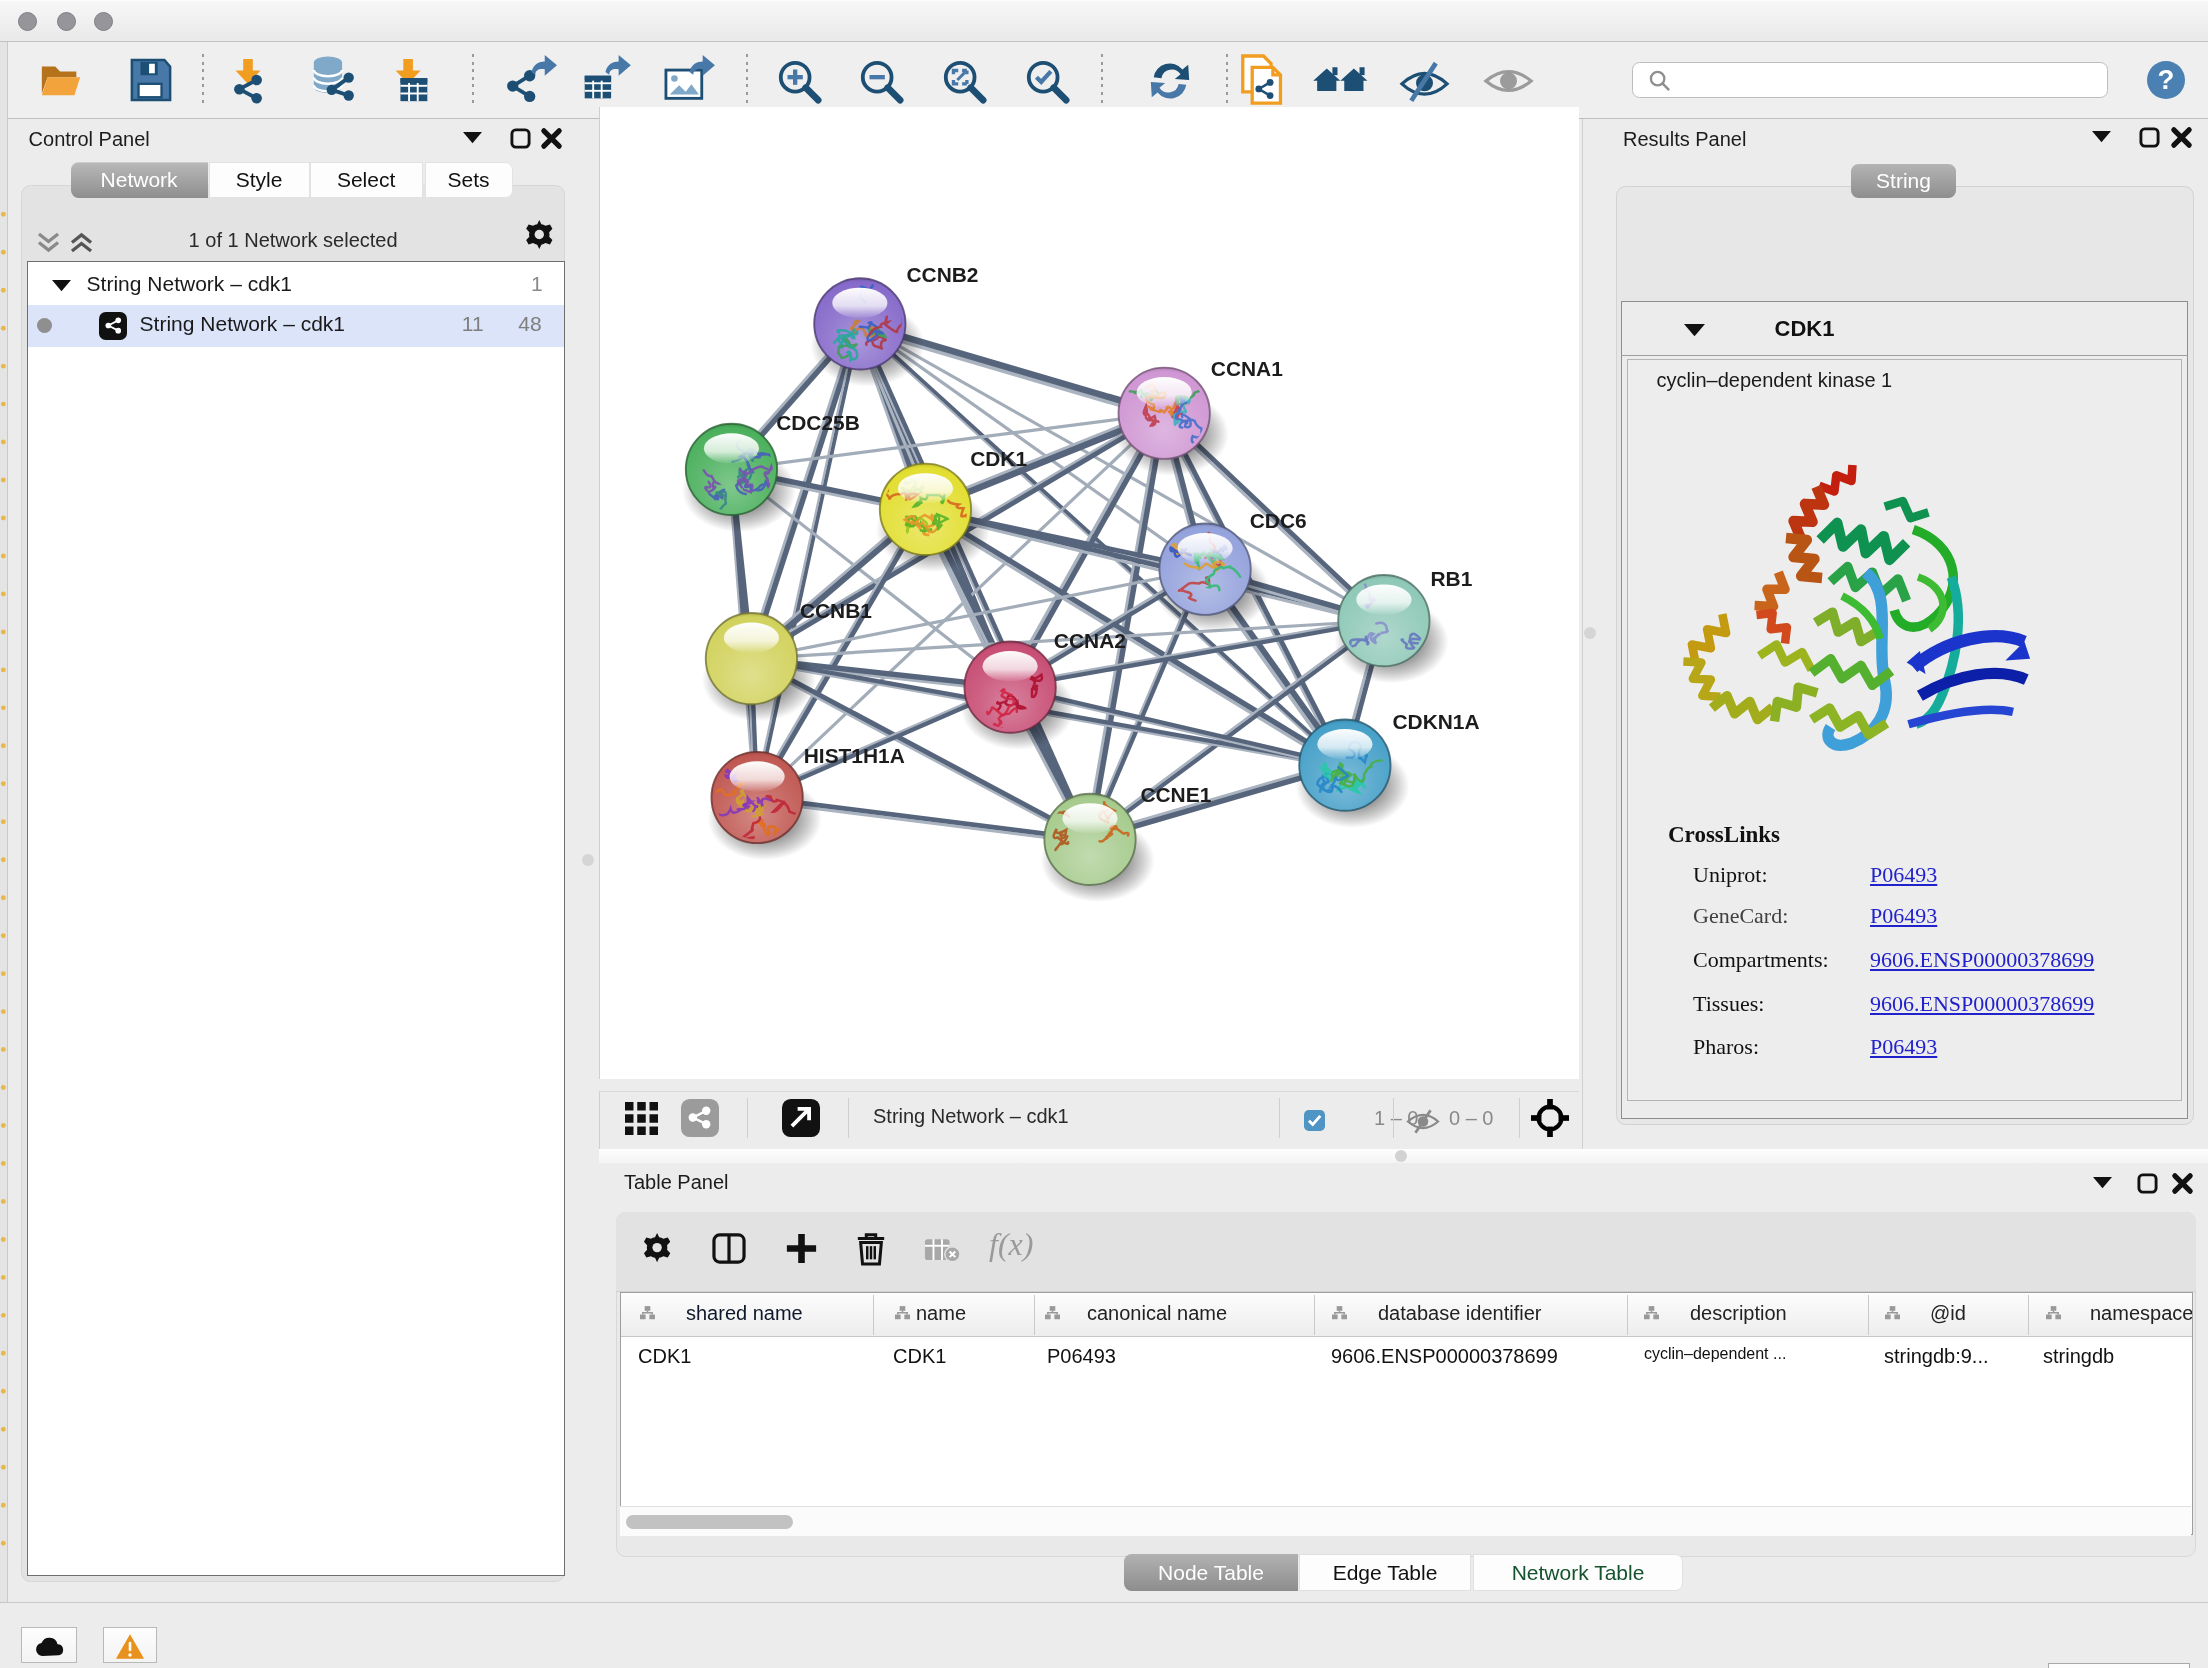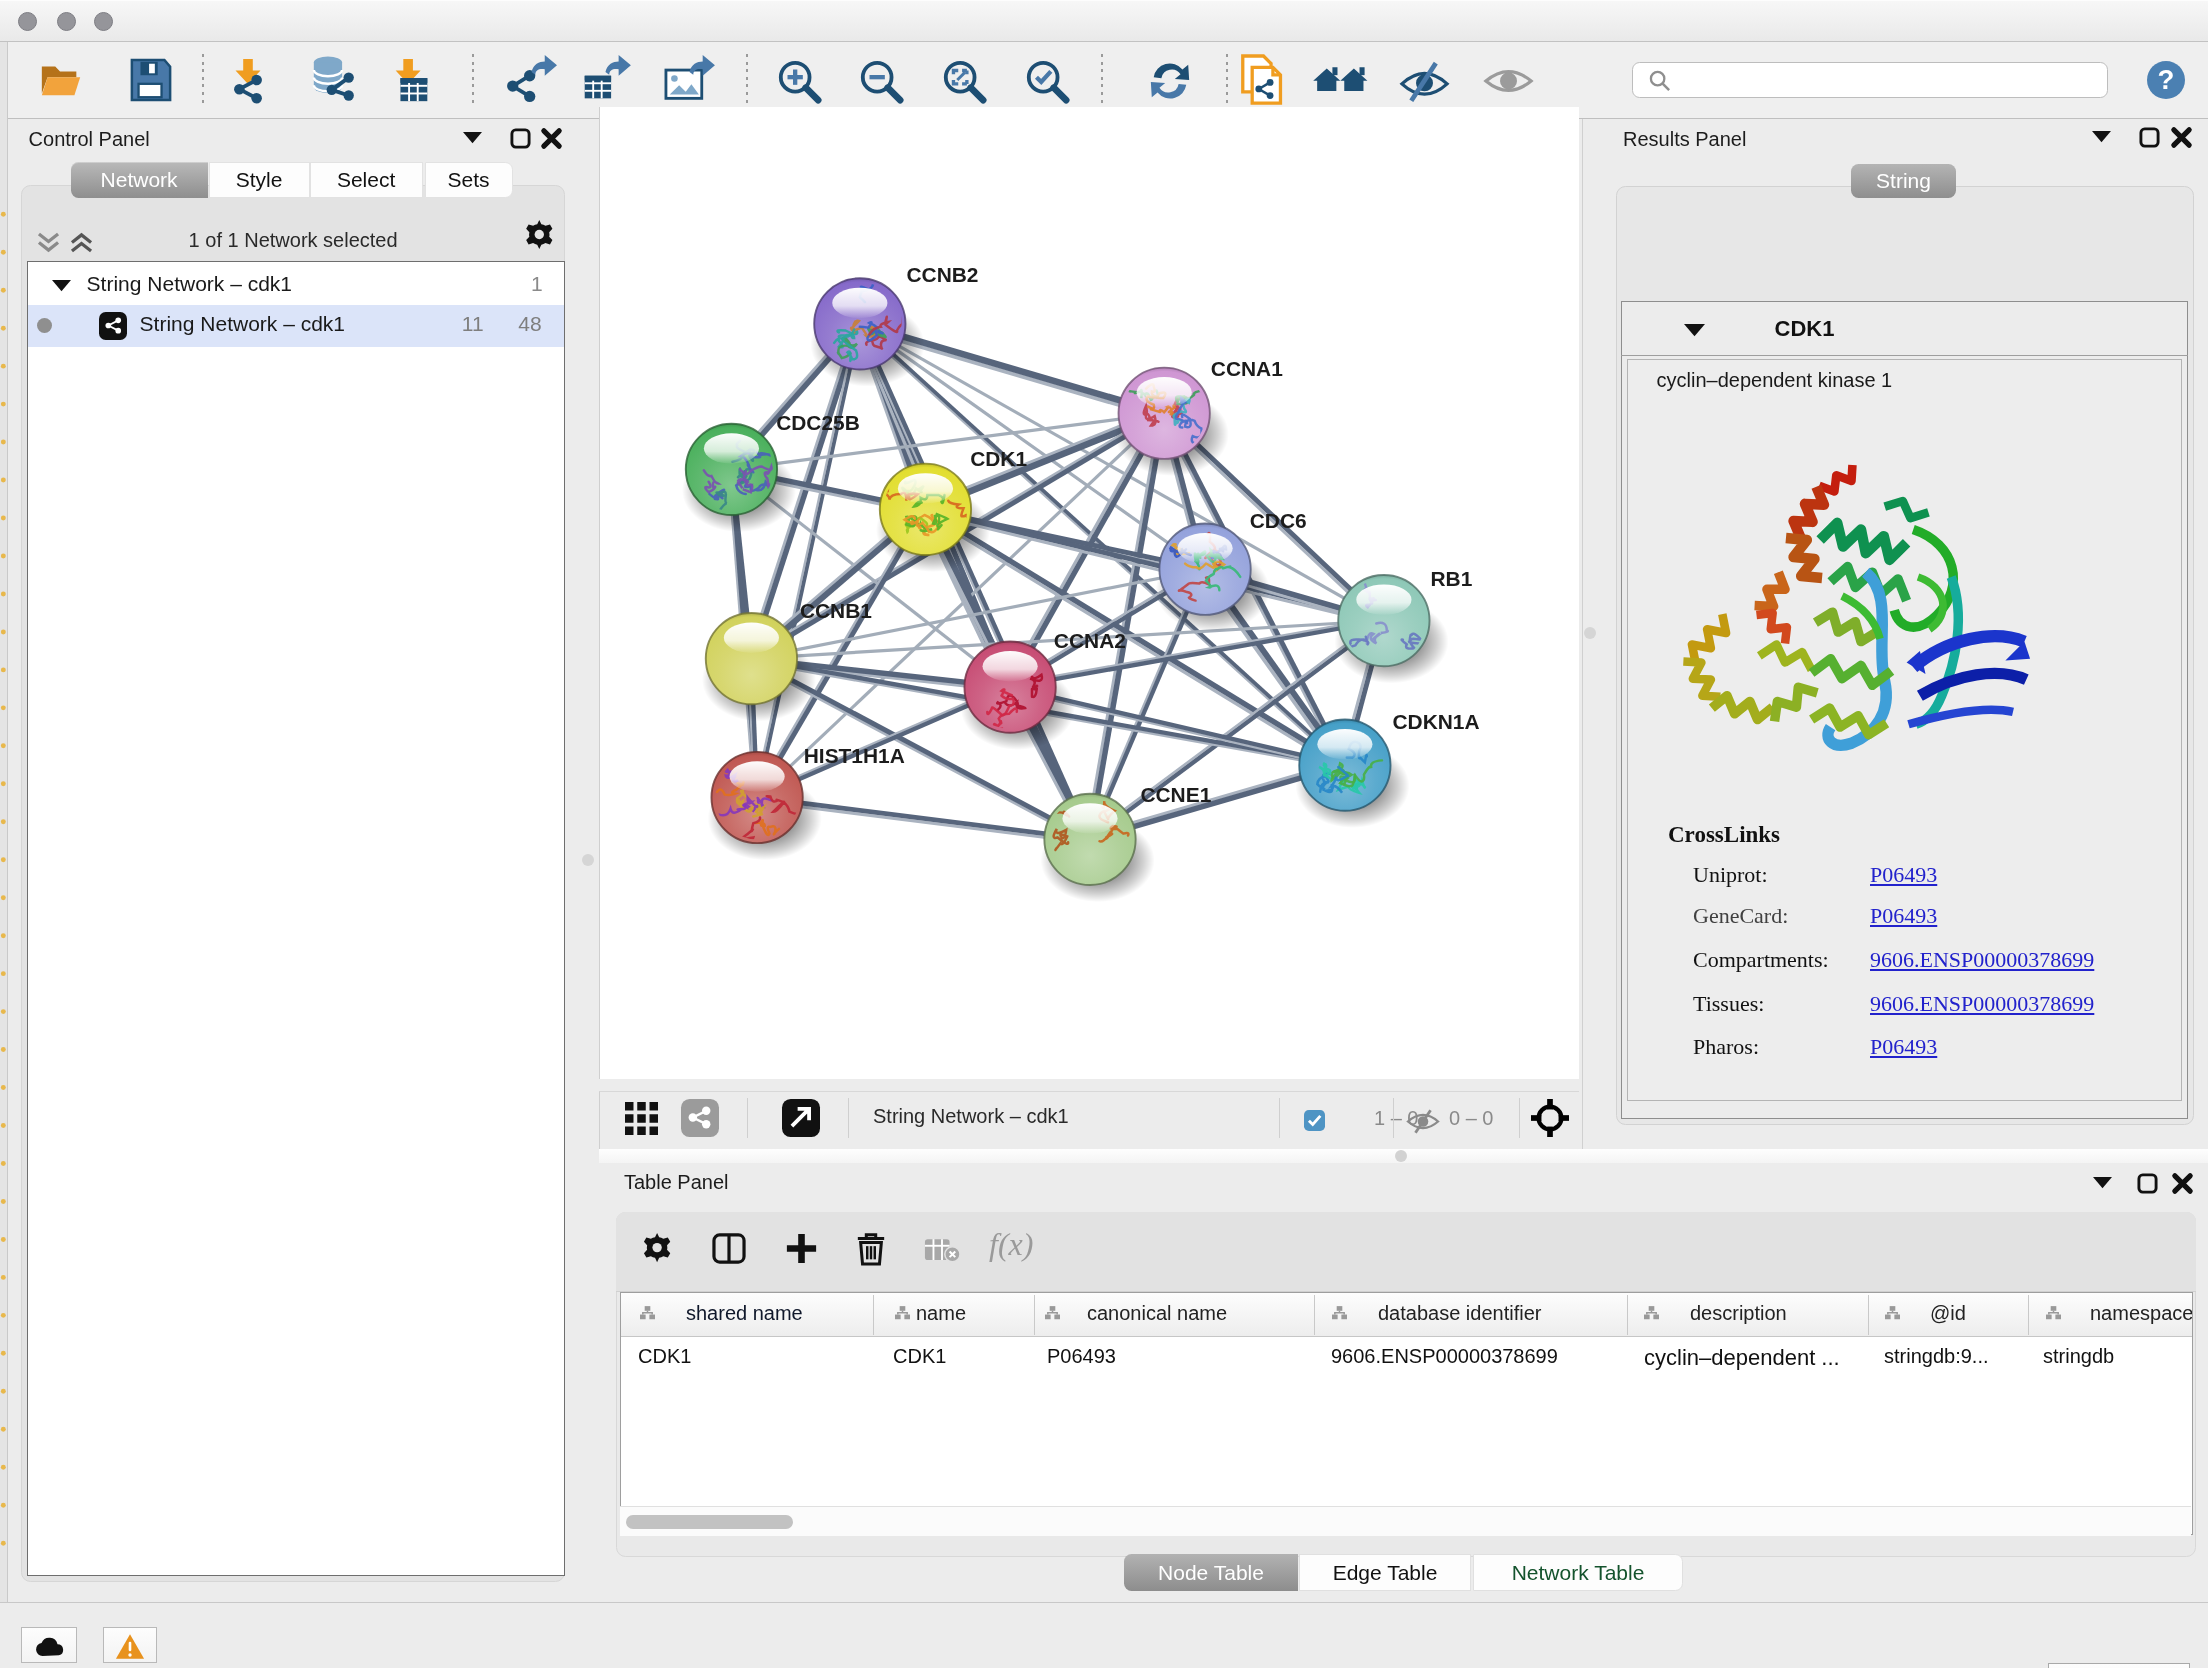--- a/index.html
+++ b/index.html
@@ -881,21 +881,21 @@
           <rect x="0" y="9" width="6" height="5"></rect>
           <rect x="10" y="9" width="6" height="5"></rect>
         </g>
         <path d="M8 5 v2 M3 9 v-2 h10 v2" stroke="#999" stroke-width="1.6" fill="none"></path>
       </svg>
 <div class="abs" style="left:1469px;top:8.6px;font-size:20px;color:#222;">namespace</div>
 <div class="abs" style="left:17px;top:52px;font-size:20px;color:#111;">CDK1</div>
 <div class="abs" style="left:272px;top:52px;font-size:20px;color:#111;">CDK1</div>
 <div class="abs" style="left:426px;top:52px;font-size:20px;color:#111;">P06493</div>
 <div class="abs" style="left:710px;top:52px;font-size:20px;color:#111;">9606.ENSP00000378699</div>
-<div class="abs" style="left:1023px;top:52px;font-size:22px;color:#111;text-align:center;">cyclin–dependent ...</div>
+<div class="abs" style="left:1023px;top:52px;font-size:16px;color:#111;text-align:center;">cyclin–dependent ...</div>
 <div class="abs" style="left:1263px;top:52px;font-size:20px;color:#111;">stringdb:9...</div>
 <div class="abs" style="left:1422px;top:52px;font-size:20px;color:#111;">stringdb</div>
   </div>
 
   <div class="abs" style="left:49px;top:343px;width:1571px;height:29.5px;background:#fbfbfb;border-top:1px solid #e0e0e0;">
      <div class="abs" style="left:5.7px;top:7.6px;width:167px;height:14.3px;background:#c2c2c2;border-radius:7.6px;"></div>
   </div>
 
   <div class="abs" style="left:553px;top:391px;width:174px;height:37px;background:linear-gradient(#b2b2b2,#8d8d8d);border-radius:7.6px 0 0 7.6px;color:#fff;font-size:21px;text-align:center;line-height:37px;">Node Table</div>
   <div class="abs" style="left:728px;top:391px;width:172px;height:37px;background:#fdfdfd;border:1px solid #e0e0e0;color:#111;font-size:21px;text-align:center;line-height:35px;">Edge Table</div>

